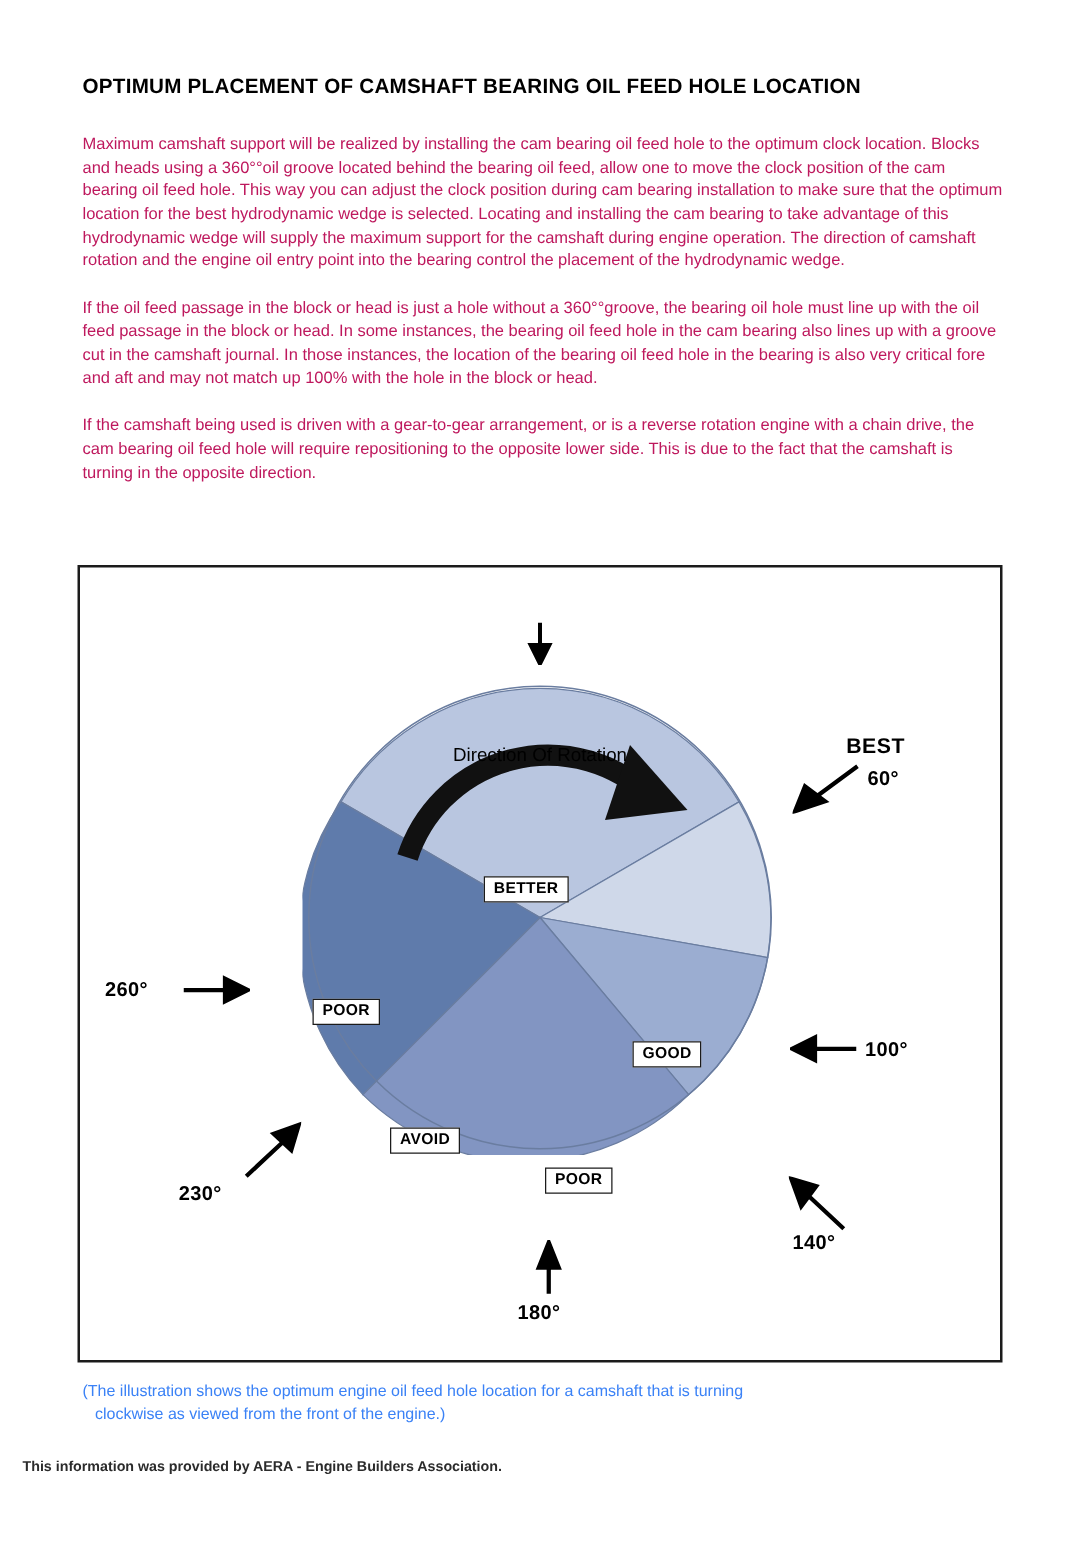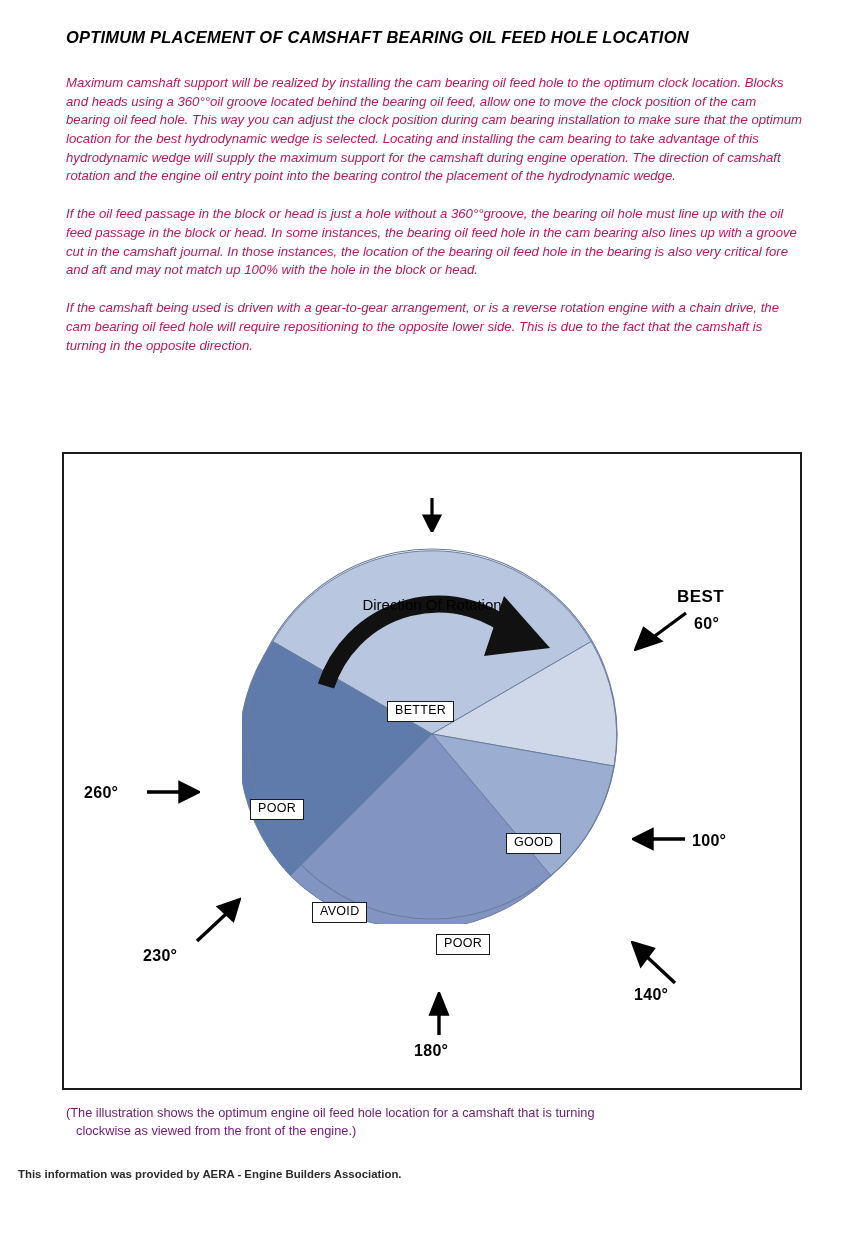--- a/index.html
+++ b/index.html
@@ -18,23 +18,22 @@
   .page {
     position: absolute;
     left: 0; top: 0;
     width: 856px;
     height: 1249px;
     background: #ffffff;
   }
   .content {
     position: absolute;
     left: 66px;
-    top: 28px;
+    top: 60px;
     width: 736px;
-    font-style: italic;
   }
   .doc-title {
     font-size: 16.5px;
     font-weight: bold;
     letter-spacing: 0.2px;
     color: #000;
     margin: 0 0 26px 0;
     line-height: 1.2;
   }
   .para {
@@ -95,21 +94,21 @@
     font-size: 15px;
     font-weight: normal;
     white-space: nowrap;
   }
 
   .seg-tag {
     position: absolute;
     background: #ffffff;
     border: 1.6px solid #1b1b1b;
     font-size: 12.5px;
-    font-weight: normal;
+    font-weight: bold;
     letter-spacing: 0.3px;
     padding: 2px 7px 3px 7px;
     line-height: 1.1;
     white-space: nowrap;
   }
   .ang-label {
     position: absolute;
     font-size: 16px;
     font-weight: bold;
     white-space: nowrap;
@@ -124,21 +123,21 @@
   }
   .arrow-svg { position: absolute; }
 
   .fig-caption {
     position: absolute;
     left: 66px;
     top: 1104px;
     width: 700px;
     font-size: 12.8px;
     line-height: 1.4;
-    color: #701a75;
+    color: #3b82f6;
   }
   .fig-caption .l2 { padding-left: 10px; display: block; }
   .footer-note {
     position: absolute;
     left: 18px;
     top: 1168px;
     width: 800px;
     font-size: 11.4px;
     font-weight: bold;
     color: #2b2b2b;

